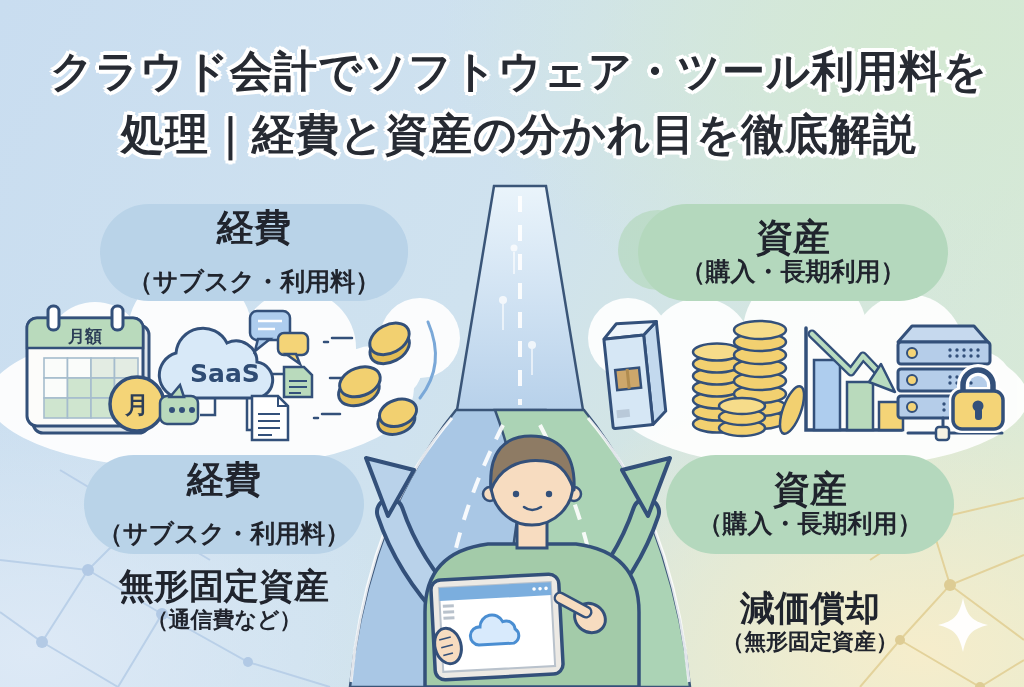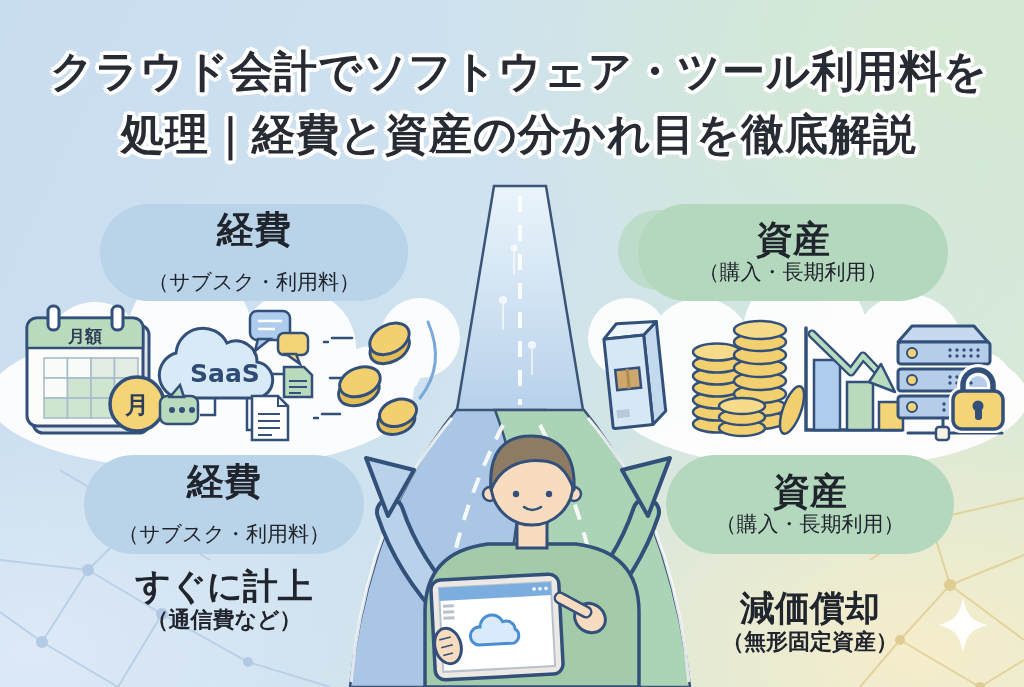--- a/index.html
+++ b/index.html
@@ -12,21 +12,21 @@
       linear-gradient(115deg,#c9ddf0 0%,#cfe2ef 45%,#d5e7dd 75%,#d8ead4 100%);
   }
   .illo{position:absolute;left:0;top:0;}
   .title{position:absolute;top:40px;left:14px;right:0;text-align:center;
     font-size:43px;font-weight:800;color:#272b33;line-height:1.47;letter-spacing:1px;
     text-shadow:-3px -3px 0 #fff,3px -3px 0 #fff,-3px 3px 0 #fff,3px 3px 0 #fff,
       0 -4px 0 #fff,0 4px 0 #fff,-4px 0 0 #fff,4px 0 0 #fff;}
   .pill{position:absolute;border-radius:60px;display:flex;flex-direction:column;
     align-items:center;justify-content:center;color:#20242d;text-align:center;}
   .pill .big{font-size:37px;font-weight:800;line-height:1.08;}
-  .pill .small{font-size:21px;font-weight:400;line-height:1.2;}
+  .pill .small{font-size:25px;font-weight:700;line-height:1.2;}
   .pill-blue{background:#b9d3e8;gap:20px;}
   .pill-green{background:#b4d8bd;}
   .treat{position:absolute;text-align:center;color:#20242d;}
   .treat .t1{font-size:35px;font-weight:800;line-height:1.15;}
   .treat .t2{font-size:22px;font-weight:800;line-height:1.3;}
 </style>
 </head>
 <body>
 
 <div class="canvas">
@@ -330,21 +330,21 @@
   <div class="big">経費</div>
   <div class="small">（サブスク・利用料）</div>
 </div>
 
 <div class="pill pill-green" style="left:666px;top:455px;width:288px;height:99px;">
   <div class="big">資産</div>
   <div class="small">（購入・長期利用）</div>
 </div>
 
 <div class="treat" style="left:84px;top:566px;width:280px;">
-  <div class="t1">すぐに計上</div>
+  <div class="t1">無形固定資産</div>
   <div class="t2">（通信費など）</div>
 </div>
 
 <div class="treat" style="left:666px;top:588px;width:288px;">
   <div class="t1">減価償却</div>
   <div class="t2">（無形固定資産）</div>
 </div>
 
 </div>
 

